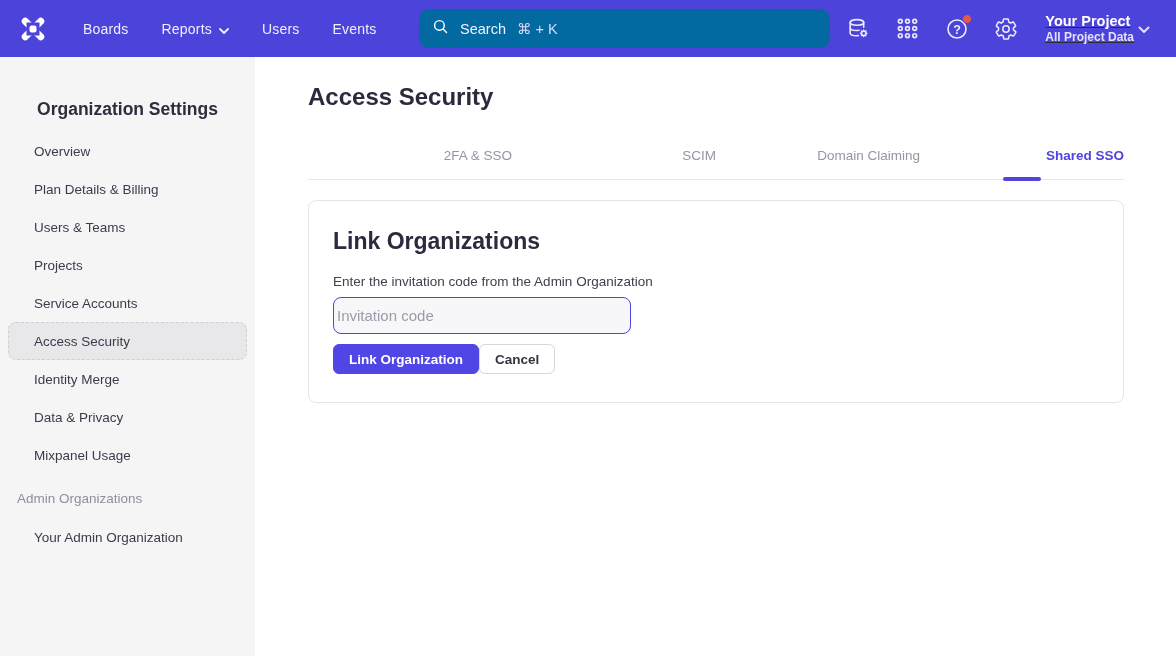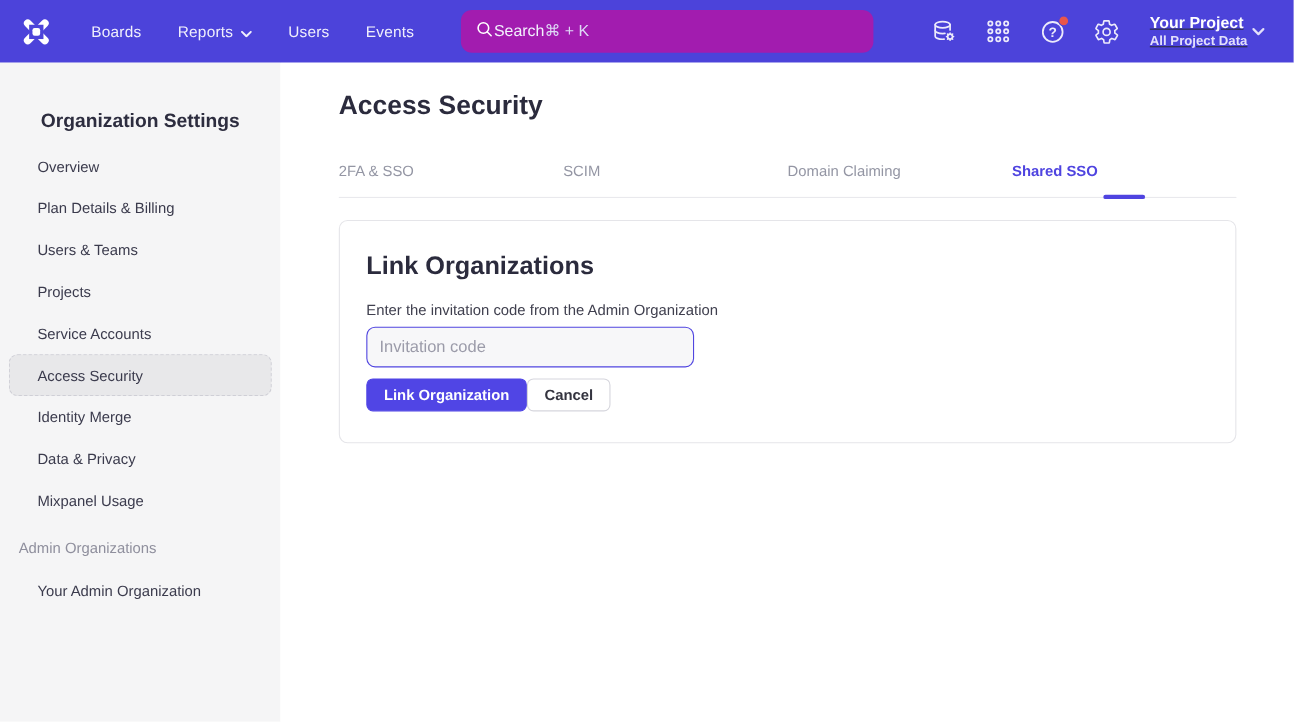--- a/index.html
+++ b/index.html
@@ -34,23 +34,23 @@
     position: absolute; left: 50%; top: 50%; width: 7px; height: 7px;
     background: #ffffff; border-radius: 2px; transform: translate(-50%,-50%);
   }
   .nav-links { display: flex; gap: 33px; margin-left: 35px; }
   .nav-link {
     color: #f0effc; font-size: 14px; font-weight: 500; letter-spacing: .2px;
     display: flex; align-items: center; gap: 7px; cursor: pointer; white-space: nowrap;
   }
   .chev { display: inline-block; }
   .searchbar {
-    position: absolute; left: 419px; top: 9px; width: 375px; height: 39px;
-    background: #a21caf; border-radius: 10px;
-    display: flex; align-items: center; padding-left: 13px; gap: 0; cursor: text;
+    position: absolute; left: 419px; top: 9px; width: 411px; height: 39px;
+    background: #0369a1; border-radius: 10px;
+    display: flex; align-items: center; padding-left: 13px; gap: 11px; cursor: text;
   }
   .searchbar .s-label { color: #f2f1fd; font-size: 14.5px; }
   .searchbar .s-short { color: #ded9f6; font-size: 14.5px; }
   .nav-right {
     position: absolute; right: 26px; top: 0; height: 57px;
     display: flex; align-items: center; gap: 24px;
   }
   .nav-icon { width: 25px; height: 25px; position: relative; cursor: pointer; display: flex; align-items: center; justify-content: center; }
   .nav-icon svg { display: block; }
   .badge-dot {
@@ -84,38 +84,38 @@
   .main {
     position: absolute; left: 255px; top: 57px; width: 921px; height: 599px;
     background: #ffffff; padding: 25px 0 0 53px;
   }
   .page-title { font-size: 24px; font-weight: 700; color: #2b2b3d; line-height: 29px; }
   .tabs {
     width: 816px; margin-top: 37px; display: flex;
     border-bottom: 1px solid #e9e9ed;
   }
   .tab {
-    flex: 1; text-align: left; font-size: 13.5px; font-weight: 500;
+    flex: 1; text-align: right; font-size: 13.5px; font-weight: 500;
     color: #9496a4; padding-bottom: 16px; position: relative; cursor: pointer;
   }
   .tab.active { color: #4f44e0; font-weight: 700; }
   .tab.active .tab-underline {
     position: absolute; left: 50%; bottom: -2px; transform: translateX(-50%);
     width: 38px; height: 4px; border-radius: 2px; background: #4f44e0;
   }
   .card {
     width: 816px; margin-top: 20px; border: 1px solid #e5e5e9; border-radius: 8px;
     background: #ffffff; padding: 27px 24px 28px 24px;
   }
   .card-title { font-size: 23px; font-weight: 700; color: #2b2b3d; line-height: 27px; }
   .card-desc { margin-top: 19px; font-size: 13.5px; color: #40404f; }
   .invite-input {
     display: block; margin-top: 8px; width: 298px; height: 37px;
     border: 1.5px solid #5045e0; border-radius: 8px; background: #f7f7f9;
-    padding: 0 11px; font-size: 15px; color: #2b2b3d; outline: none;
+    padding: 0 3px; font-size: 15px; color: #2b2b3d; outline: none;
     font-family: "Liberation Sans", "DejaVu Sans", sans-serif;
   }
   .invite-input::placeholder { color: #9b9ba9; }
   .btn-row { margin-top: 10px; display: flex; gap: 0; }
   .btn {
     height: 30px; padding: 0 15px; border-radius: 6px; font-size: 13.5px;
     font-weight: 700; cursor: pointer; display: inline-flex; align-items: center;
     font-family: "Liberation Sans", "DejaVu Sans", sans-serif;
   }
   .btn-primary { background: #5045e5; border: 1px solid #5045e5; color: #ffffff; }

